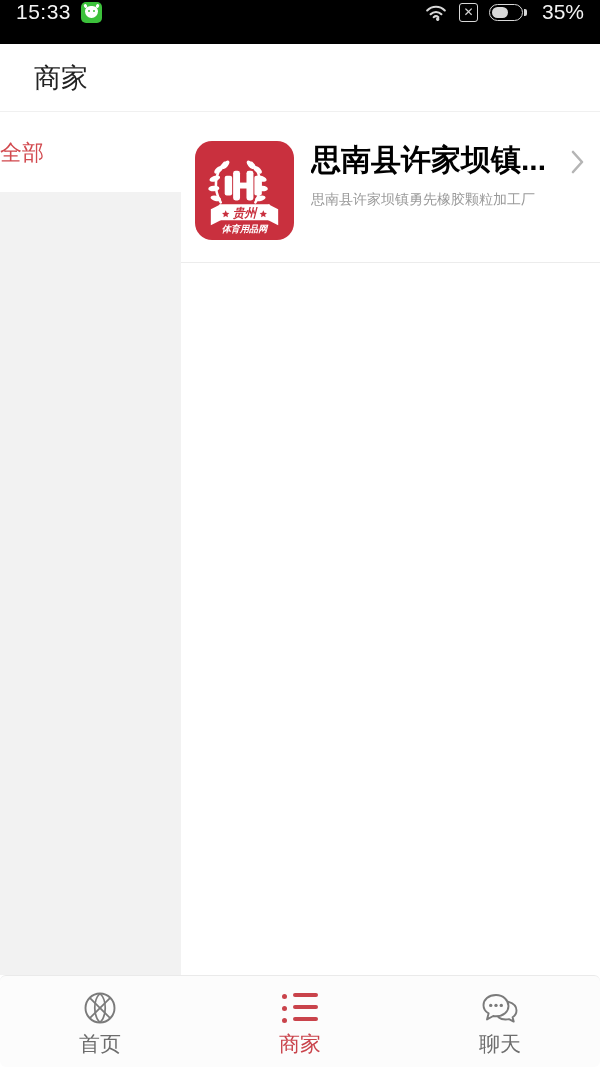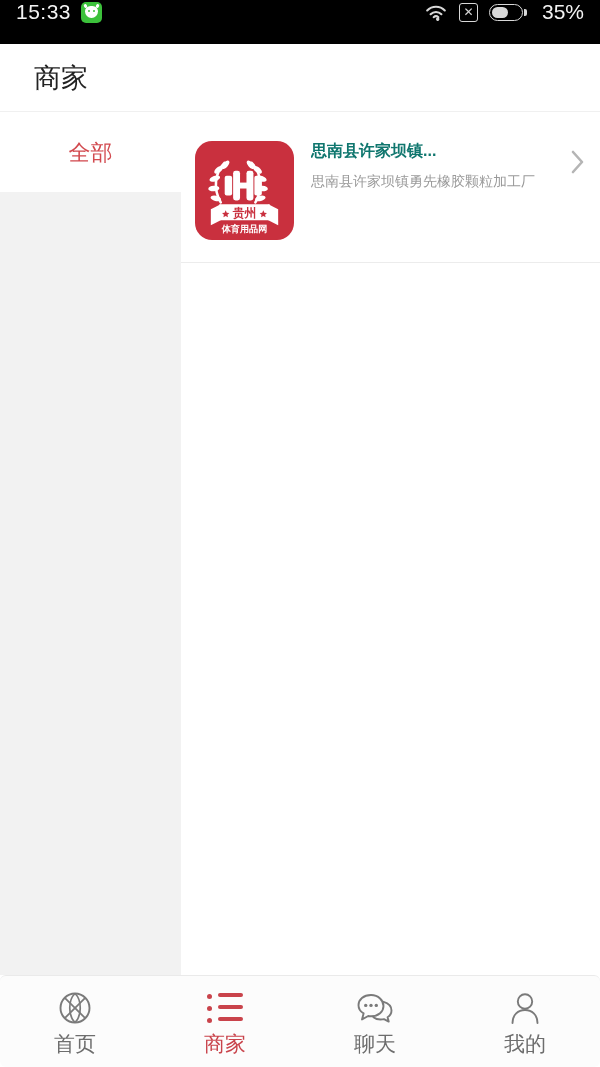--- a/index.html
+++ b/index.html
@@ -72,42 +72,42 @@
   .body-area{
     position:absolute; top:113px; left:0; width:600px; height:862px;
     background:#fff;
   }
   .sidebar{
     position:absolute; top:0; left:0; width:181px; height:862px;
     background:#f2f2f2;
   }
   .side-item{
     width:181px; height:79px;
-    display:flex; align-items:center; justify-content:center;
+    display:flex; align-items:center; justify-content:flex-start;
     font-size:22px; color:#666; background:transparent;
   }
   .side-item.active{ background:#ffffff; color:#d24a4f; }
 
   .content{
     position:absolute; top:0; left:181px; width:419px; height:862px;
     background:#fff;
   }
   .merchant-row{
     display:flex; align-items:flex-start;
     padding:28px 14px 22px 14px;
     border-bottom:1px solid #ececec;
     position:relative;
   }
   .logo{
     width:99px; height:99px; flex:0 0 99px; border-radius:17px;
-    background:#c9303e; position:relative; overflow:hidden;
+    background:#c9303e; position:relative; overflow:hidden;font-style:italic;
   }
   .merchant-text{ flex:1; padding-left:17px; padding-right:34px; min-width:0; }
   .m-title{
-    font-size:16px; font-weight:bold; color:#0f766e; line-height:1.25;
+    font-size:30px; font-weight:bold; color:#000000; line-height:1.25;
     white-space:nowrap; overflow:hidden;
   }
   .m-desc{
     font-size:14px; color:#9a9a9a; line-height:1.5; margin-top:10px;
     word-break:break-all;
   }
   .chevron{
     position:absolute; right:14px; top:36px;
     font-size:27px; color:#b5b5b5; line-height:1;
     font-family:"DejaVu Sans",sans-serif;
@@ -275,24 +275,15 @@
           <path d="M27.6 10.8 C32.6 12.3 35.5 15.7 35.5 19.4 C35.5 22.2 34 24.6 31.6 26.2 L32.7 30.6 L28 28.1 C26.9 28.4 25.7 28.5 24.5 28.5 C21.7 28.5 19.2 27.6 17.4 26.2" stroke="#7a7a7a" stroke-width="1.9" fill="none" stroke-linejoin="round" stroke-linecap="round"></path>
           <circle cx="9.7" cy="14.4" r="1.7" fill="#7a7a7a"></circle>
           <circle cx="15" cy="14.4" r="1.7" fill="#7a7a7a"></circle>
           <circle cx="20.3" cy="14.4" r="1.7" fill="#7a7a7a"></circle>
         </svg>
       </span>
       <span class="tab-label">聊天</span>
     </div>
 
 
-    <div class="tab">
-      <span class="glyph">
-        <svg width="36" height="36" viewBox="0 0 36 36">
-          <circle cx="18" cy="11.5" r="7.2" stroke="#7a7a7a" stroke-width="1.9" fill="none"></circle>
-          <path d="M5.5 33 C5.5 24.6 11.2 20 18 20 C24.8 20 30.5 24.6 30.5 33" stroke="#7a7a7a" stroke-width="1.9" fill="none" stroke-linecap="round"></path>
-        </svg>
-      </span>
-      <span class="tab-label">我的</span>
-    </div>
 
   </div>
 </div>
 
 </body></html>

